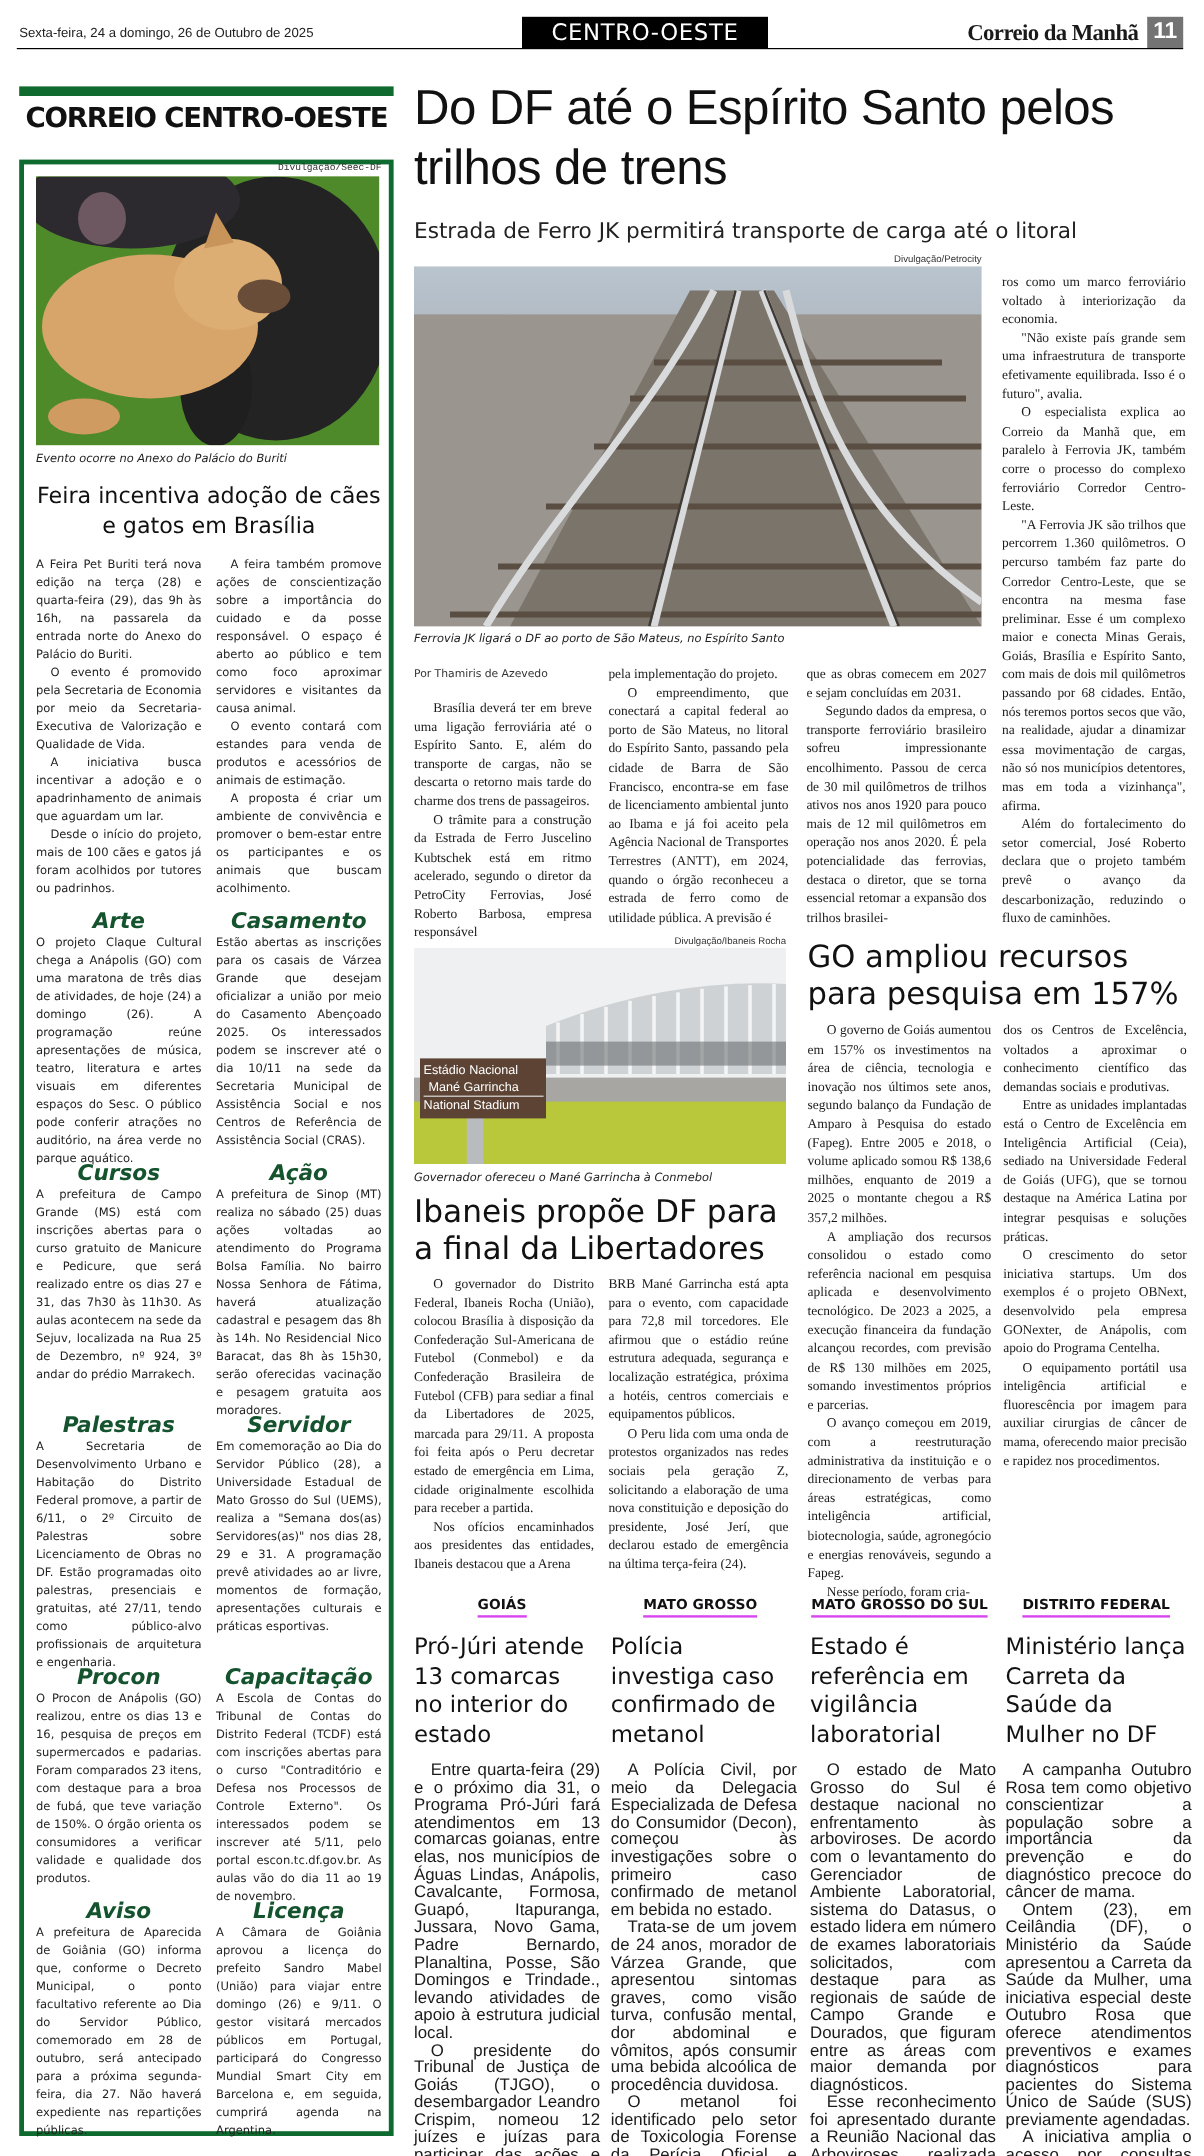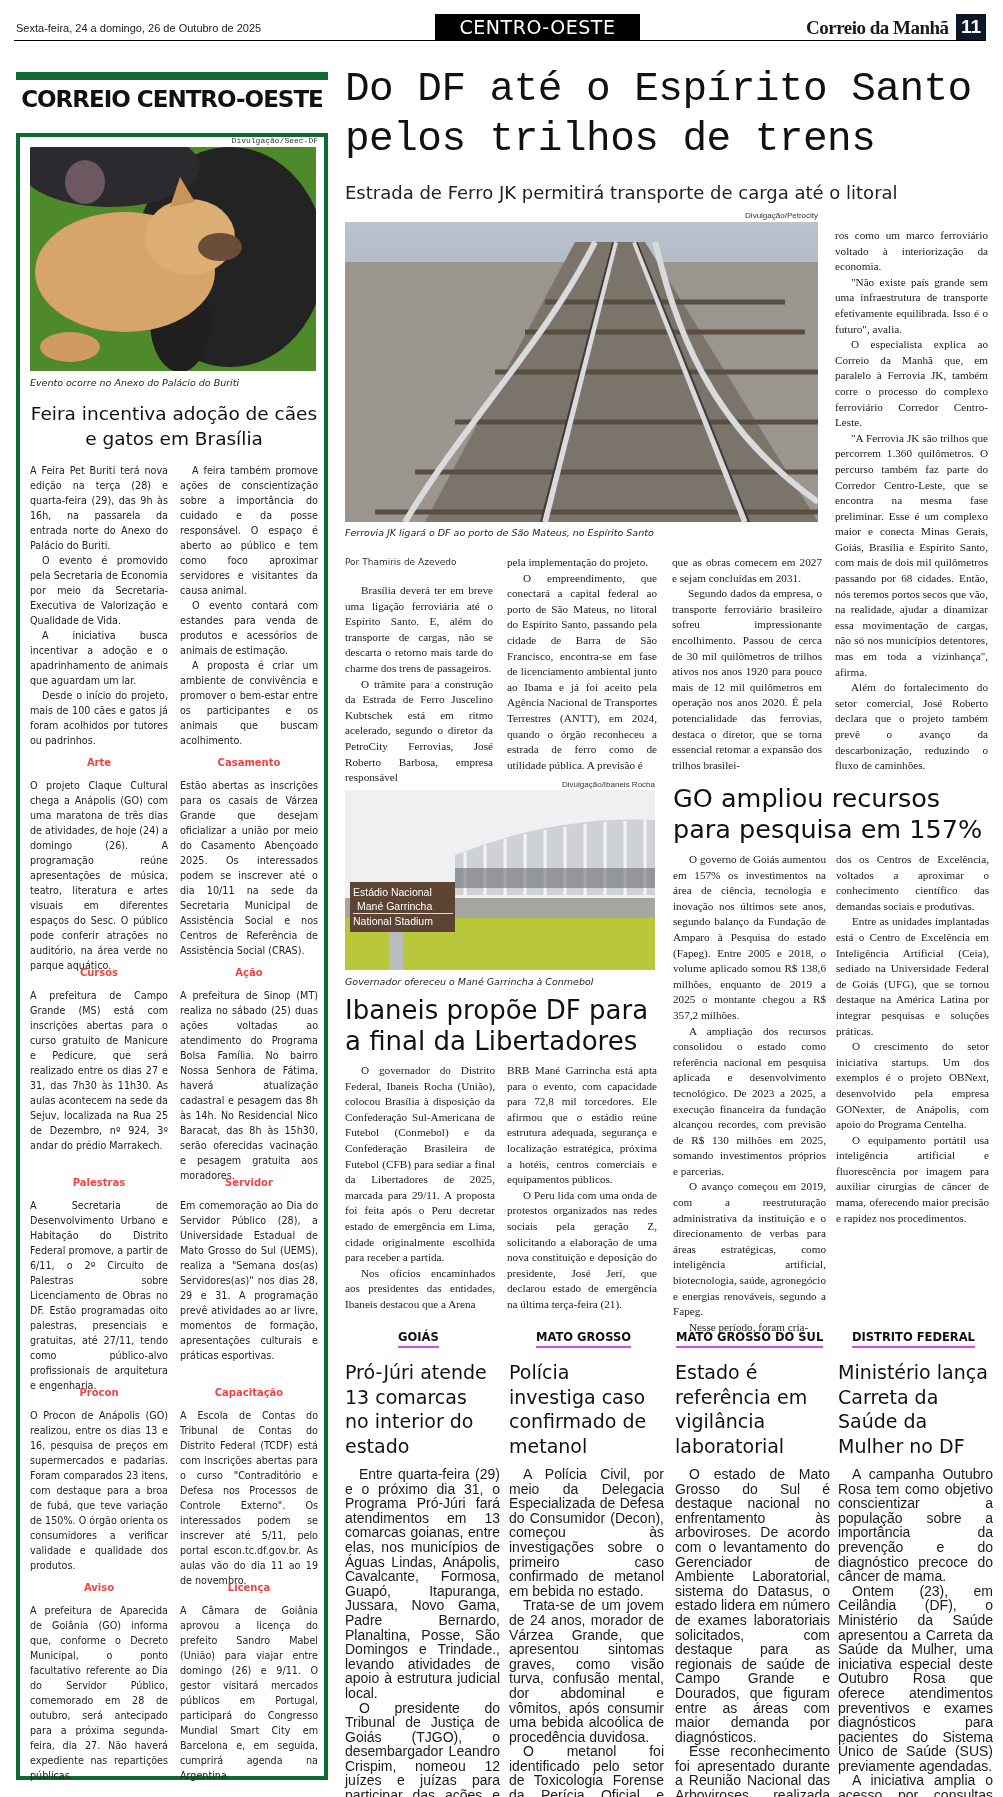--- a/index.html
+++ b/index.html
@@ -3,38 +3,38 @@
 <meta charset="utf-8">
 <style>
   * { box-sizing: border-box; margin: 0; padding: 0; }
   body { width: 1003px; height: 1797px; background: #fff; font-family: "DejaVu Serif", serif; color: #1a1a1a; position: relative; overflow: hidden; }
   .abs { position: absolute; }
 
   
   #hdr-date { left: 16px; top: 22px; font-size: 11px; font-family: "Liberation Sans", sans-serif; color: #222; }
   #hdr-section { left: 435px; top: 14px; width: 205px; height: 26px; background: #000; color: #fff; font-family: "DejaVu Sans", sans-serif; font-size: 19px; text-align: center; line-height: 26px; letter-spacing: 0.5px; }
   #hdr-paper { left: 806px; top: 17px; font-family: "Liberation Serif", serif; font-size: 19px; font-weight: bold; letter-spacing: -0.5px; }
-  #hdr-page { left: 956px; top: 14px; width: 30px; height: 26px; background: #0f172a; color: #fff; font-family: "Liberation Sans", sans-serif; font-weight: bold; font-size: 19px; text-align: center; line-height: 26px; }
+  #hdr-page { left: 956px; top: 14px; width: 30px; height: 26px; background: #737373; color: #fff; font-family: "Liberation Sans", sans-serif; font-weight: bold; font-size: 19px; text-align: center; line-height: 26px; }
   #hdr-rule { left: 14px; top: 40px; width: 972px; height: 1px; background: #000; }
 
   
   #side-bar-top { left: 16px; top: 72px; width: 312px; height: 8px; background: #0e6a2e; }
   #side-title { left: 16px; top: 86px; width: 312px; font-family: "DejaVu Sans", sans-serif; font-weight: bold; font-size: 23px; letter-spacing: -1px; color: #111; text-align: center; }
   #side-box { left: 16px; top: 133px; width: 312px; height: 1647px; border: 4px solid #0e6a2e; }
   #side-credit { left: 30px; top: 136px; width: 288px; text-align: right; font-family: Liberation Mono, monospace; font-size: 8px; color: #333; }
   #side-photo { left: 30px; top: 147px; width: 286px; height: 224px; overflow: hidden; background: #5a8f2c; }
   #side-caption { left: 30px; top: 377px; font-family: "DejaVu Sans", sans-serif; font-style: italic; font-size: 9.5px; color: #222; }
   #side-headline { left: 30px; top: 401px; width: 288px; text-align: center; font-family: "DejaVu Sans", sans-serif; font-size: 18.5px; line-height: 25px; color: #111; }
   .scol { position: absolute; width: 138px; font-family: "DejaVu Sans", sans-serif; font-size: 9.6px; line-height: 15px; color: #222; text-align: justify; hyphens: auto; }
   .scol p { text-indent: 12px; }
   .scol p.ni { text-indent: 0; }
-  .sh { position: absolute; width: 138px; text-align: center; font-family: "DejaVu Sans", sans-serif; font-weight: bold; font-size: 10px; color: #ef4444; }
-
-  
-  #main-title { left: 345px; top: 64px; width: 650px; font-family: Liberation Mono, monospace; font-size: 41px; line-height: 50px; letter-spacing: -0.5px; font-weight: 500; color: #111; }
+  .sh { position: absolute; width: 138px; text-align: center; font-family: "DejaVu Sans", sans-serif; font-weight: bold; font-size: 18px; color: #14532d; font-style: italic; }
+
+  
+  #main-title { left: 345px; top: 64px; width: 650px; font-family: Liberation Sans, sans-serif; font-size: 41px; line-height: 50px; letter-spacing: -0.5px; font-weight: 500; color: #111; }
   #main-sub { left: 345px; top: 182px; font-family: "DejaVu Sans", sans-serif; font-size: 18px; color: #222; }
   #main-credit { left: 345px; top: 211px; width: 473px; text-align: right; font-family: "Liberation Sans", sans-serif; font-size: 8px; color: #333; }
   #main-photo { left: 345px; top: 222px; width: 473px; height: 300px; overflow: hidden; background: #c9cdd1; }
   #main-caption { left: 345px; top: 527px; font-family: "DejaVu Sans", sans-serif; font-style: italic; font-size: 9.5px; color: #222; }
   #byline { left: 345px; top: 557px; font-family: "DejaVu Sans", sans-serif; font-size: 9px; color: #333; }
   .col { position: absolute; font-family: "Liberation Serif", serif; font-size: 11.2px; line-height: 15.6px; color: #1a1a1a; text-align: justify; hyphens: auto; }
   .col p { text-indent: 16px; }
   .col p.ni { text-indent: 0; }
 
   
@@ -226,21 +226,21 @@
   </div>
 </div>
 <div class="abs" id="stad-caption">Governador ofereceu o Mané Garrincha à Conmebol</div>
 <div class="abs" id="stad-headline">Ibaneis propõe DF para a final da Libertadores</div>
 <div class="col" style="left:345px; top:1063px; width:150px;">
   <p>O governador do Distrito Federal, Ibaneis Rocha (União), colocou Brasília à disposição da Confederação Sul-Americana de Futebol (Conmebol) e da Confederação Brasileira de Futebol (CFB) para sediar a final da Libertadores de 2025, marcada para 29/11. A proposta foi feita após o Peru decretar estado de emergência em Lima, cidade originalmente escolhida para receber a partida.</p>
   <p>Nos ofícios encaminhados aos presidentes das entidades, Ibaneis destacou que a Arena</p>
 </div>
 <div class="col" style="left:507px; top:1063px; width:150px;">
   <p class="ni">BRB Mané Garrincha está apta para o evento, com capacidade para 72,8 mil torcedores. Ele afirmou que o estádio reúne estrutura adequada, segurança e localização estratégica, próxima a hotéis, centros comerciais e equipamentos públicos.</p>
-  <p>O Peru lida com uma onda de protestos organizados nas redes sociais pela geração Z, solicitando a elaboração de uma nova constituição e deposição do presidente, José Jerí, que declarou estado de emergência na última terça-feira (21).</p>
+  <p>O Peru lida com uma onda de protestos organizados nas redes sociais pela geração Z, solicitando a elaboração de uma nova constituição e deposição do presidente, José Jerí, que declarou estado de emergência na última terça-feira (24).</p>
 </div>
 
 <div class="abs" id="go-headline">GO ampliou recursos para pesquisa em 157%</div>
 <div class="col" style="left:673px; top:852px; width:153px;">
   <p>O governo de Goiás aumentou em 157% os investimentos na área de ciência, tecnologia e inovação nos últimos sete anos, segundo balanço da Fundação de Amparo à Pesquisa do estado (Fapeg). Entre 2005 e 2018, o volume aplicado somou R$ 138,6 milhões, enquanto de 2019 a 2025 o montante chegou a R$ 357,2 milhões.</p>
   <p>A ampliação dos recursos consolidou o estado como referência nacional em pesquisa aplicada e desenvolvimento tecnológico. De 2023 a 2025, a execução financeira da fundação alcançou recordes, com previsão de R$ 130 milhões em 2025, somando investimentos próprios e parcerias.</p>
   <p>O avanço começou em 2019, com a reestruturação administrativa da instituição e o direcionamento de verbas para áreas estratégicas, como inteligência artificial, biotecnologia, saúde, agronegócio e energias renováveis, segundo a Fapeg.</p>
   <p>Nesse período, foram cria-</p>
 </div>
 <div class="col" style="left:836px; top:852px; width:153px;">

